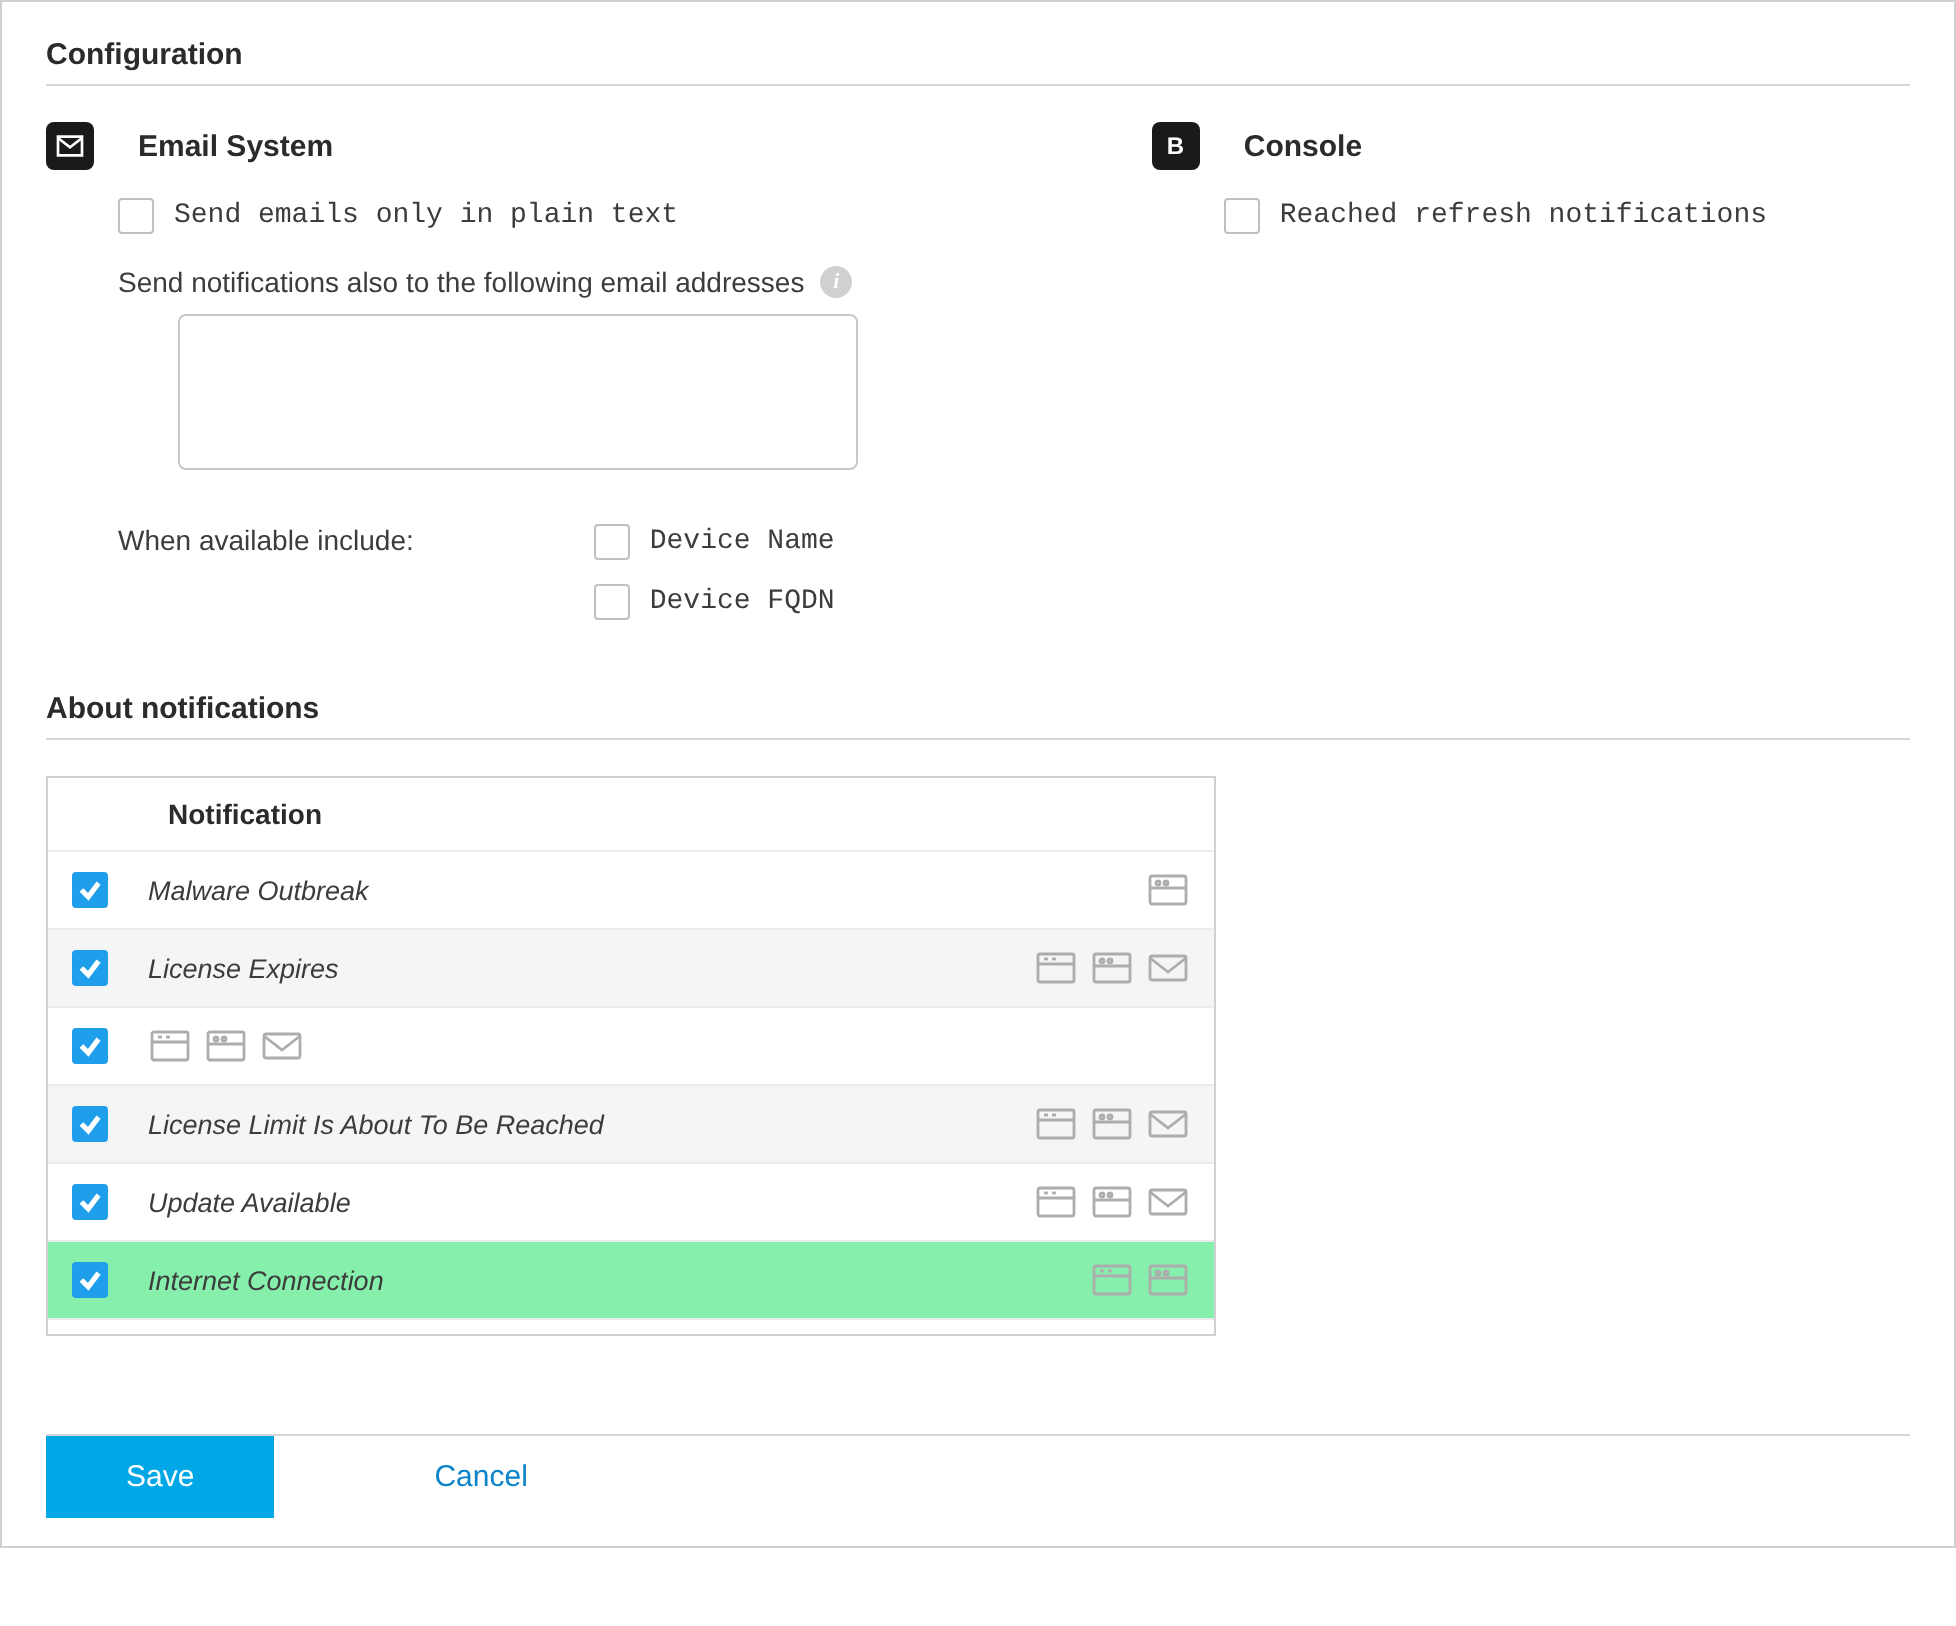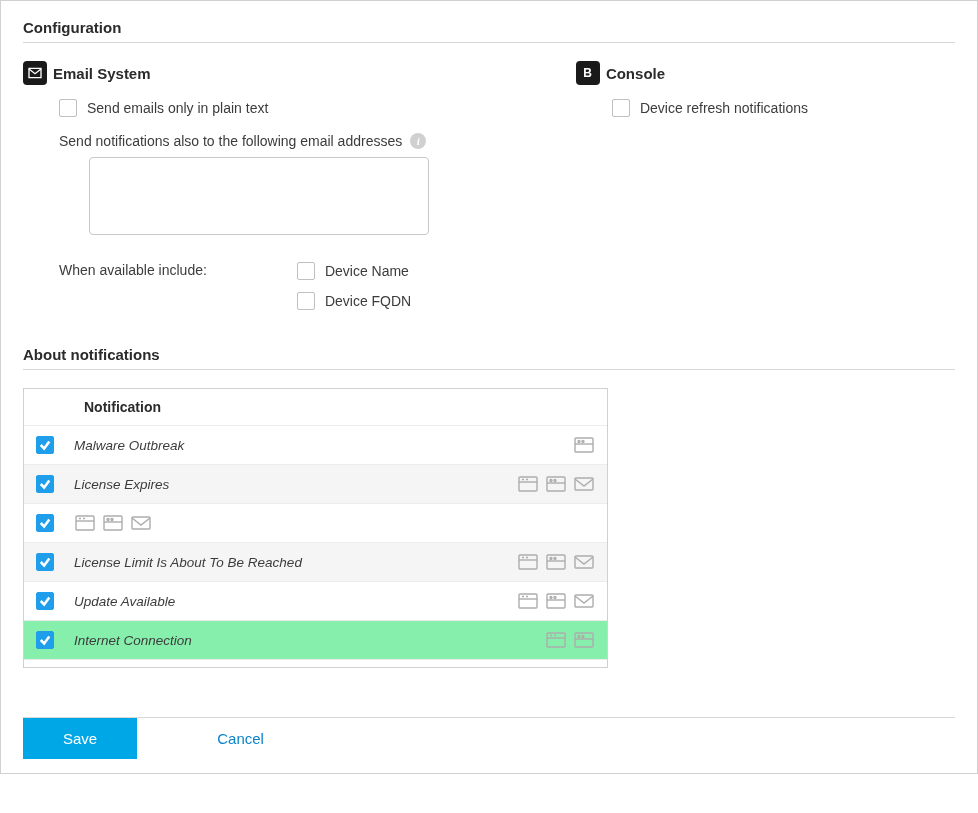--- a/index.html
+++ b/index.html
@@ -30,21 +30,21 @@
   .cols {
     display: flex;
     gap: 60px;
   }
   .col-left { flex: 1 1 520px; }
   .col-right { flex: 1 1 400px; }
 
   .sub-header {
     display: flex;
     align-items: center;
-    gap: 6px;
+    gap: 22px;
     margin-bottom: 14px;
   }
   .sub-header .title {
     font-weight: bold;
     font-size: 15px;
     color: #2b2b2b;
   }
   .icon-badge {
     width: 24px; height: 24px;
     background: #1a1a1a;
@@ -56,20 +56,21 @@
   .icon-badge svg { width: 16px; height: 16px; fill: #fff; }
 
   .indent { margin-left: 36px; }
 
   .checkbox-row {
     display: flex;
     align-items: center;
     gap: 10px;
     margin-bottom: 16px;
     line-height: 18px;
+    font-family: Liberation Mono, monospace;
   }
   .cb {
     width: 18px; height: 18px;
     border: 1px solid #c0c0c0;
     background: #fff;
     border-radius: 2px;
     display: inline-flex;
     align-items: center;
     justify-content: center;
     flex: none;
@@ -282,21 +283,21 @@
               <text x="5" y="18" font-size="18" font-weight="bold" fill="#fff" font-family="Arial">B</text>
             </svg>
         </span>
         <span class="title">Console</span>
       </div>
 
       <div class="indent">
 
         <div class="checkbox-row">
           <span class="cb"></span>
-          <span class="field-label">Device refresh notifications</span>
+          <span class="field-label">Reached refresh notifications</span>
         </div>
       </div>
     </div>
 
   </div>
 
   <div class="notif-section">
     <div class="section-title">About notifications</div>
     <hr class="hr">
 

